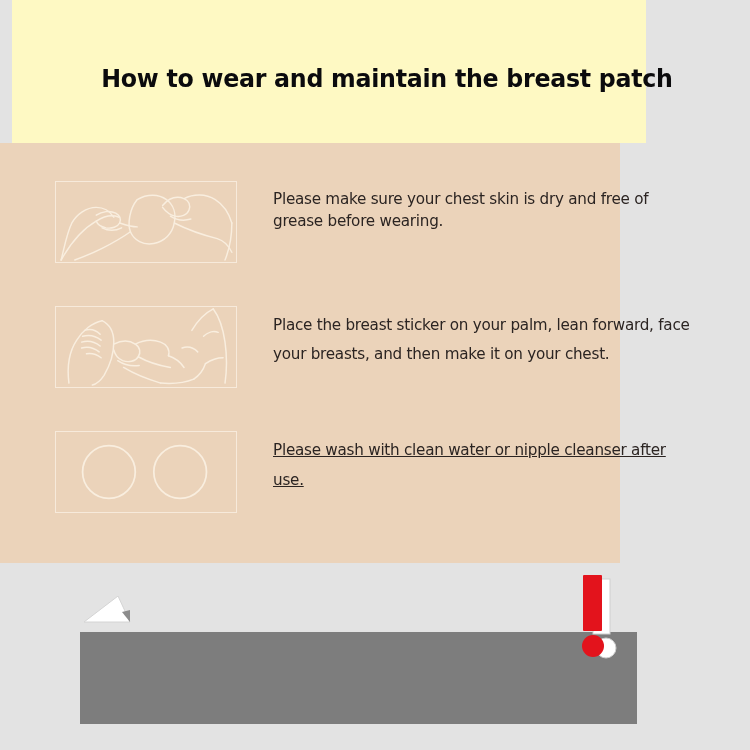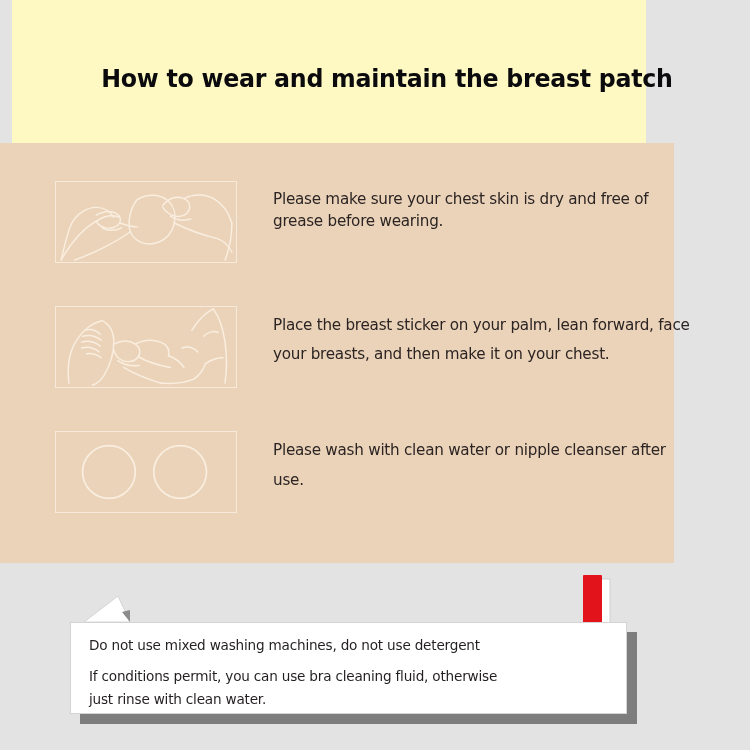--- a/index.html
+++ b/index.html
@@ -43,21 +43,21 @@
     transform: scaleX(0.93);
     transform-origin: 50% 50%;
     white-space: nowrap;
   }
 
   
   .band {
     position: absolute;
     left: 0;
     top: 143px;
-    width: 674px;
+    width: 620px;
     height: 420px;
     background: #ebd3ba;
   }
 
   .step {
     position: absolute;
     left: 0;
     width: 750px;
   }
   .step-1 { top: 38px; }
@@ -83,21 +83,21 @@
     position: absolute;
     left: 273px;
     width: 425px;
     color: #2b2422;
     font-family: "DejaVu Sans", sans-serif;
     font-size: 15.2px;
     letter-spacing: -0.25px;
   }
   .step-1 .step-text { top: 8px; line-height: 1.42; }
   .step-2 .step-text { top: 5px; line-height: 1.92; }
-  .step-3 .step-text { top: 4px; line-height: 2.0; }
+  .step-3 .step-text { top: 4px; line-height: 2.0; text-decoration: underline; }
 
   
   .footer-area {
     position: absolute;
     left: 0;
     top: 563px;
     width: 750px;
     height: 187px;
     background: #e3e3e3;
   }
@@ -259,19 +259,14 @@
       <circle cx="14" cy="70" r="10" fill="#ffffff" stroke="#cfcfcf" stroke-width="1"></circle>
     </svg>
   </div>
   <div class="excl-red">
     <svg width="26" height="85" viewBox="0 0 26 85">
       <rect x="2" y="2" width="19" height="56" rx="1" fill="#e3131c"></rect>
       <circle cx="12" cy="73" r="11" fill="#e3131c"></circle>
     </svg>
   </div>
 
-  <div class="callout">
-    <div class="callout-line cl-1">Do not use mixed washing machines, do not use detergent</div>
-    <div class="callout-line cl-2">If conditions permit, you can use bra cleaning fluid, otherwise</div>
-    <div class="callout-line cl-3">just rinse with clean water.</div>
-  </div>
 
 </div>
 
 </body></html>

